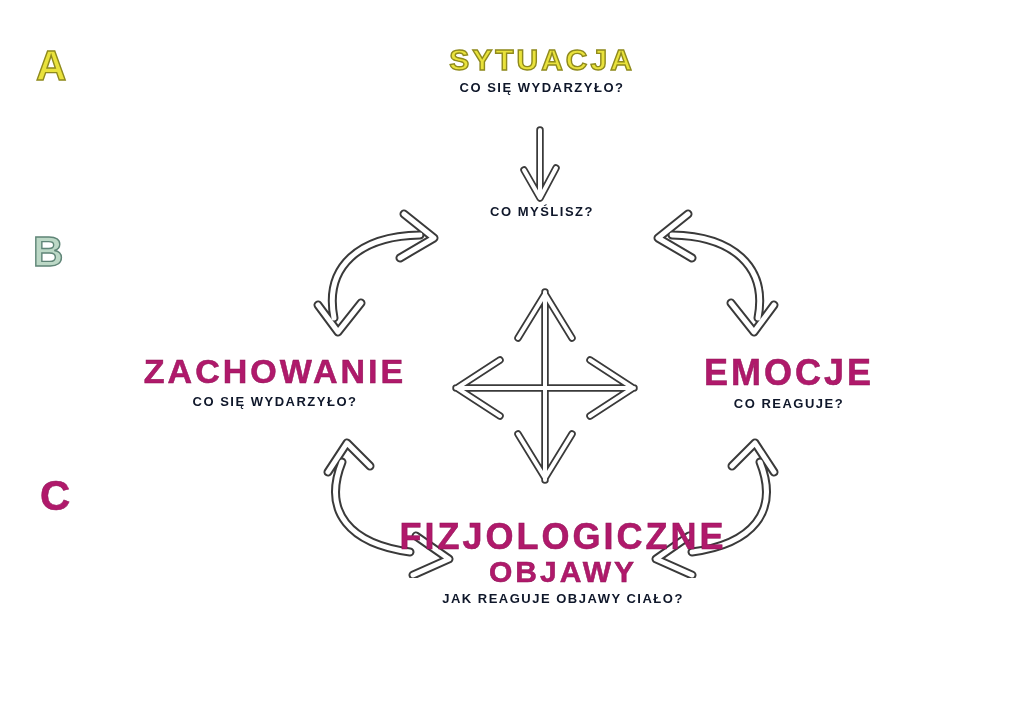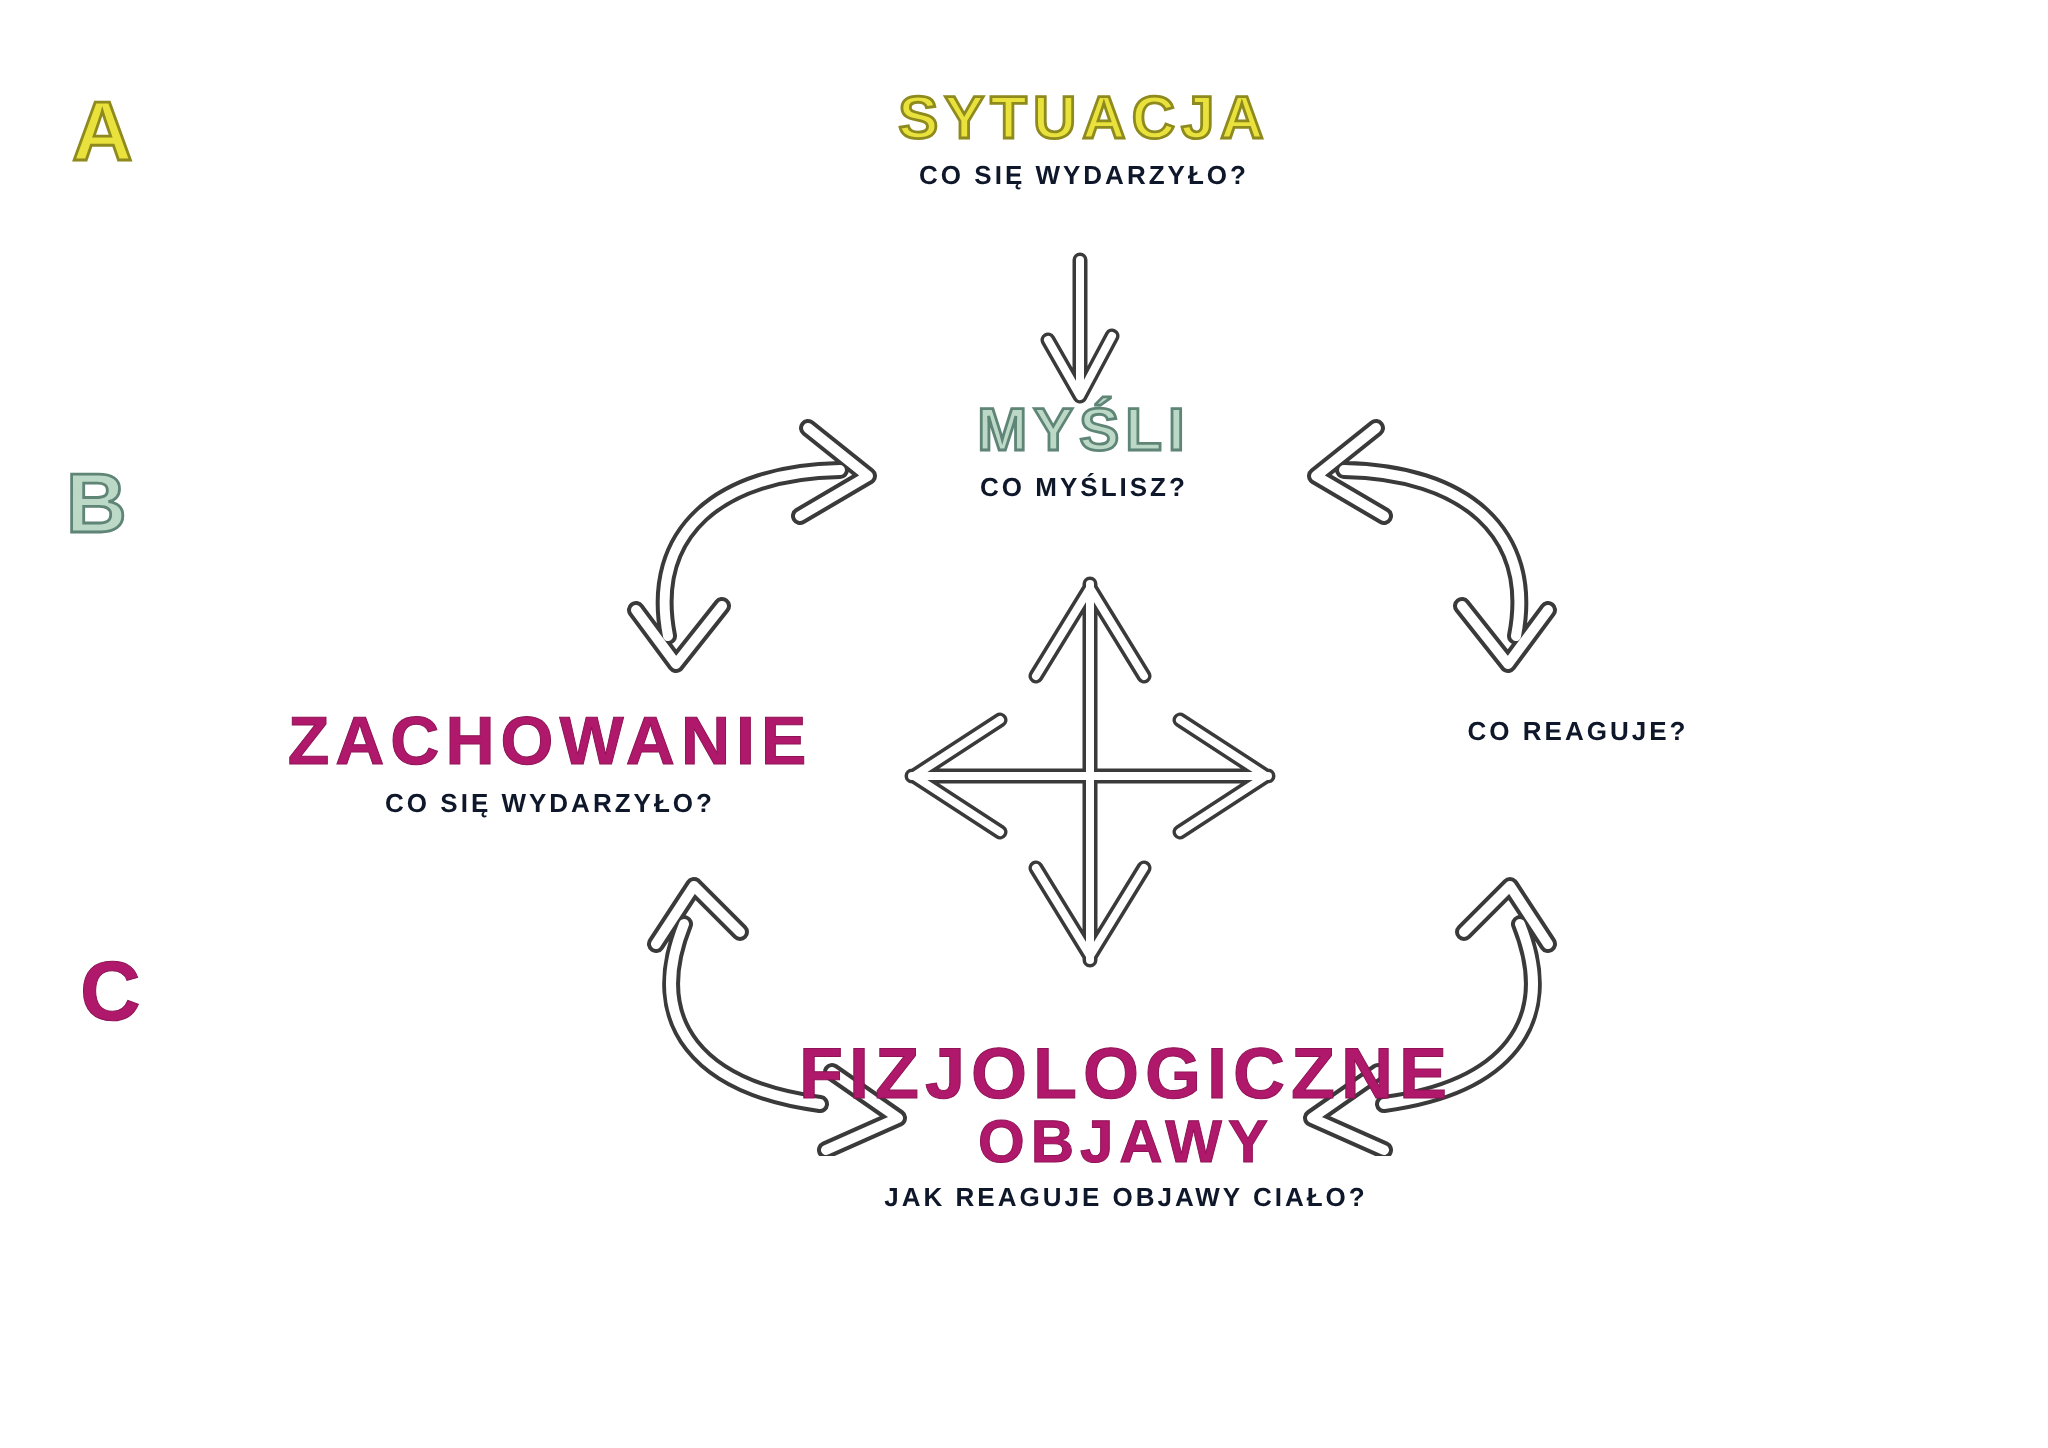--- a/index.html
+++ b/index.html
@@ -43,21 +43,20 @@
     <div class="node-title title-xl t-yellow">SYTUACJA</div>
     <div class="node-sub">CO SIĘ WYDARZYŁO?</div>
   </div>
 
   <svg class="arrow" style="left:517px;top:126px;" width="46" height="80" viewBox="0 0 46 80">
     <path class="tube-o thin" d="M23 4 L23 66 M7 44 L23 72 L39 42"></path>
     <path class="tube-i thin" d="M23 4 L23 66 M7 44 L23 72 L39 42"></path>
   </svg>
 
   <div class="node" style="left:412px;top:200px;width:260px;">
-    <div class="node-title title-xl t-sage">MYŚLI</div>
     <div class="node-sub">CO MYŚLISZ?</div>
   </div>
 
   <svg class="arrow" style="left:298px;top:202px;" width="160" height="142" viewBox="0 0 160 142">
     <path class="tube-o" d="M36 116 C26 64 62 34 122 33 M106 12 L136 36 L102 56 M20 103 L40 130 L63 101"></path>
     <path class="tube-i" d="M36 116 C26 64 62 34 122 33 M106 12 L136 36 L102 56 M20 103 L40 130 L63 101"></path>
   </svg>
 
   <svg class="arrow" style="left:634px;top:202px;" width="160" height="142" viewBox="0 0 160 142">
     <path class="tube-o" d="M124 116 C134 64 98 34 38 33 M54 12 L24 36 L58 56 M140 103 L120 130 L97 101"></path>
@@ -68,20 +67,21 @@
     <div class="node-title title-md t-magenta">ZACHOWANIE</div>
     <div class="node-sub">CO SIĘ WYDARZYŁO?</div>
   </div>
 
   <svg class="arrow" style="left:442px;top:282px;" width="206" height="206" viewBox="0 0 206 206">
     <path class="tube-o thin" d="M103 10 L103 198 M76 56 L103 12 L130 56 M76 152 L103 196 L130 152 M14 106 L192 106 M58 78 L15 106 L58 134 M148 78 L191 106 L148 134"></path>
     <path class="tube-i thin" d="M103 10 L103 198 M76 56 L103 12 L130 56 M76 152 L103 196 L130 152 M14 106 L192 106 M58 78 L15 106 L58 134 M148 78 L191 106 L148 134"></path>
   </svg>
 
   <div class="node" style="left:664px;top:354px;width:250px;">
+    <div class="node-title title-lg t-magenta">EMOCJE</div>
     <div class="node-sub">CO REAGUJE?</div>
   </div>
 
   <svg class="arrow" style="left:292px;top:430px;" width="170" height="148" viewBox="0 0 170 148">
     <path class="tube-o" d="M50 32 C30 82 58 114 118 122 M36 42 L55 13 L78 36 M124 106 L157 129 L121 145"></path>
     <path class="tube-i" d="M50 32 C30 82 58 114 118 122 M36 42 L55 13 L78 36 M124 106 L157 129 L121 145"></path>
   </svg>
 
   <svg class="arrow" style="left:640px;top:430px;" width="170" height="148" viewBox="0 0 170 148">
     <path class="tube-o" d="M120 32 C140 82 112 114 52 122 M92 36 L115 13 L134 42 M49 106 L16 129 L52 145"></path>

